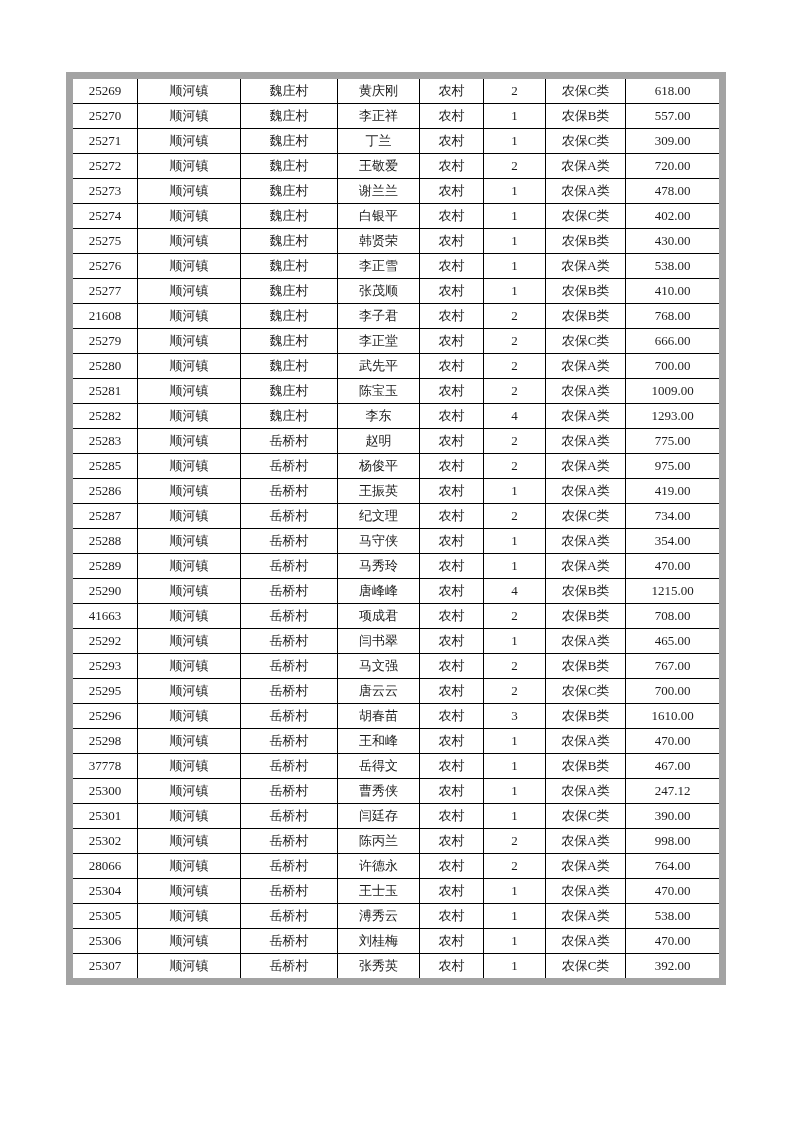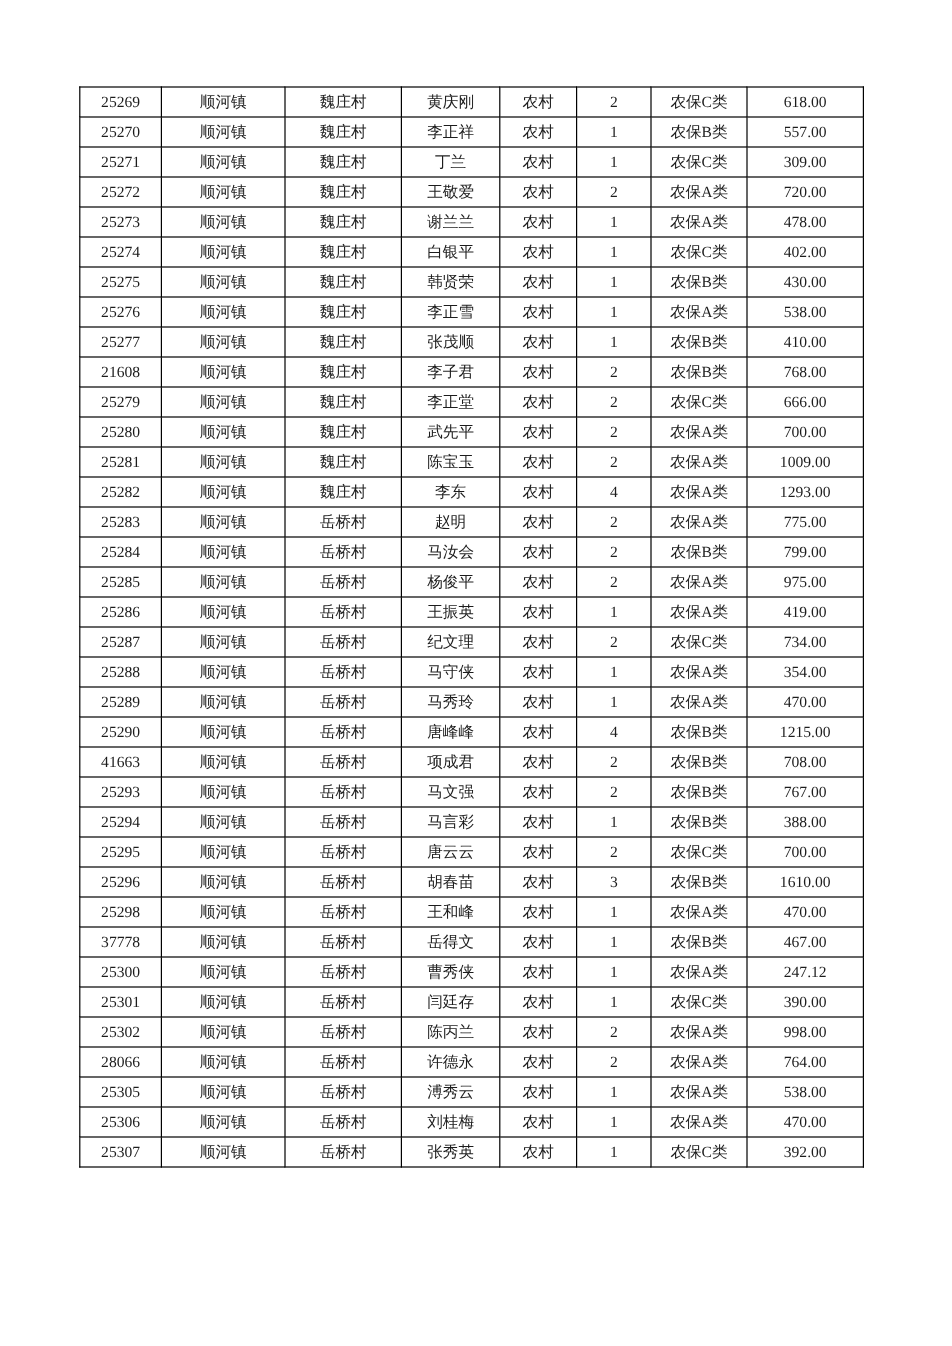--- a/index.html
+++ b/index.html
@@ -16,21 +16,21 @@
     font-family: "Liberation Serif", "DejaVu Serif", serif;
     color: #1c1c1c;
   }
   table.roster {
     position: absolute;
     left: 66px;
     top: 72px;
     width: 653px;
     border-collapse: collapse;
     table-layout: fixed;
-    border: 1px solid #a3a3a3;
+    border: 7px solid #a3a3a3;
   }
   table.roster td {
     border: 1px solid #000;
     height: 24px;
     padding: 0 2px;
     text-align: center;
     vertical-align: middle;
     font-size: 13px;
     line-height: 24px;
     white-space: nowrap;
@@ -198,30 +198,20 @@
           <td>25283</td>
           <td>顺河镇</td>
           <td>岳桥村</td>
           <td>赵明</td>
           <td>农村</td>
           <td>2</td>
           <td>农保A类</td>
           <td>775.00</td>
         </tr>
         <tr>
-          <td>25284</td>
-          <td>顺河镇</td>
-          <td>岳桥村</td>
-          <td>马汝会</td>
-          <td>农村</td>
-          <td>2</td>
-          <td>农保B类</td>
-          <td>799.00</td>
-        </tr>
-        <tr>
           <td>25285</td>
           <td>顺河镇</td>
           <td>岳桥村</td>
           <td>杨俊平</td>
           <td>农村</td>
           <td>2</td>
           <td>农保A类</td>
           <td>975.00</td>
         </tr>
         <tr>
@@ -278,40 +268,40 @@
           <td>41663</td>
           <td>顺河镇</td>
           <td>岳桥村</td>
           <td>项成君</td>
           <td>农村</td>
           <td>2</td>
           <td>农保B类</td>
           <td>708.00</td>
         </tr>
         <tr>
+          <td>25292</td>
+          <td>顺河镇</td>
+          <td>岳桥村</td>
+          <td>闫书翠</td>
+          <td>农村</td>
+          <td>1</td>
+          <td>农保A类</td>
+          <td>465.00</td>
+        </tr>
+        <tr>
           <td>25293</td>
           <td>顺河镇</td>
           <td>岳桥村</td>
           <td>马文强</td>
           <td>农村</td>
           <td>2</td>
           <td>农保B类</td>
           <td>767.00</td>
         </tr>
         <tr>
-          <td>25294</td>
-          <td>顺河镇</td>
-          <td>岳桥村</td>
-          <td>马言彩</td>
-          <td>农村</td>
-          <td>1</td>
-          <td>农保B类</td>
-          <td>388.00</td>
-        </tr>
-        <tr>
           <td>25295</td>
           <td>顺河镇</td>
           <td>岳桥村</td>
           <td>唐云云</td>
           <td>农村</td>
           <td>2</td>
           <td>农保C类</td>
           <td>700.00</td>
         </tr>
         <tr>
@@ -376,20 +366,30 @@
         </tr>
         <tr>
           <td>28066</td>
           <td>顺河镇</td>
           <td>岳桥村</td>
           <td>许德永</td>
           <td>农村</td>
           <td>2</td>
           <td>农保A类</td>
           <td>764.00</td>
+        </tr>
+        <tr>
+          <td>25304</td>
+          <td>顺河镇</td>
+          <td>岳桥村</td>
+          <td>王士玉</td>
+          <td>农村</td>
+          <td>1</td>
+          <td>农保A类</td>
+          <td>470.00</td>
         </tr>
         <tr>
           <td>25305</td>
           <td>顺河镇</td>
           <td>岳桥村</td>
           <td>溥秀云</td>
           <td>农村</td>
           <td>1</td>
           <td>农保A类</td>
           <td>538.00</td>

